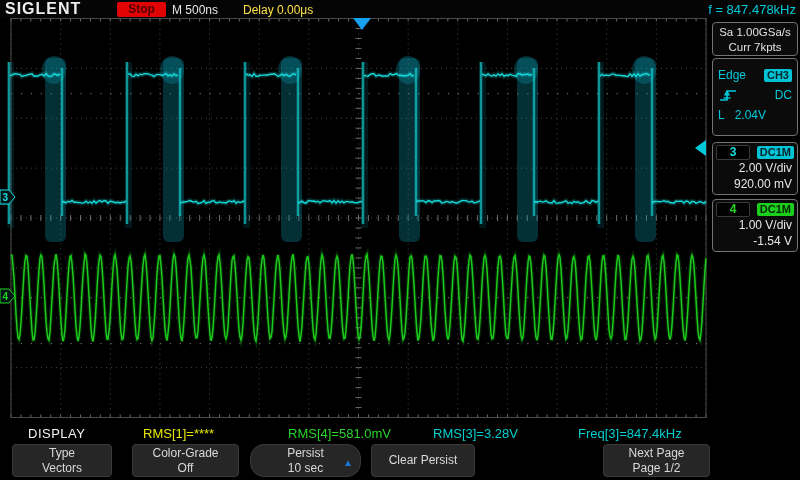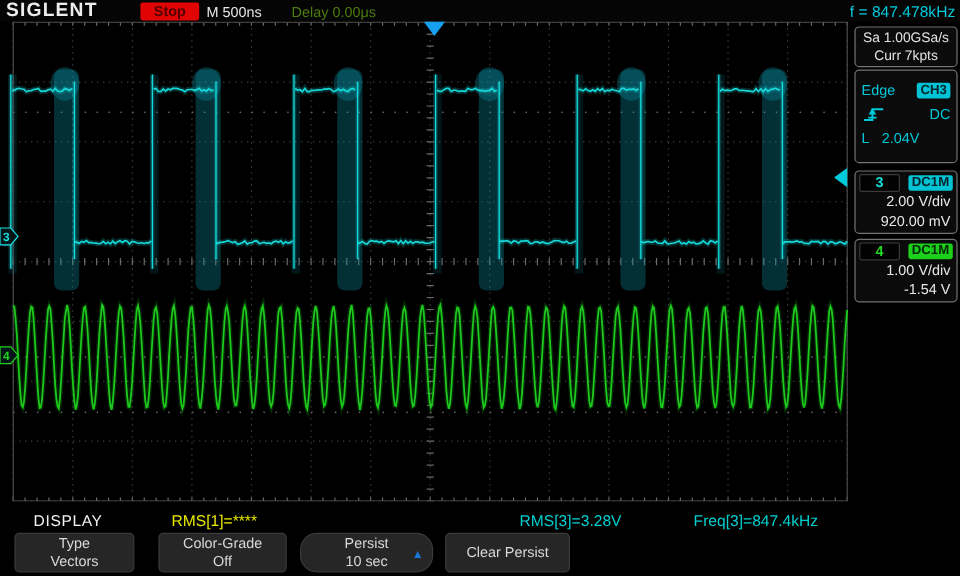--- a/index.html
+++ b/index.html
@@ -4,21 +4,21 @@
 <style>
   html,body{margin:0;padding:0;}
   body{width:800px;height:480px;background:#000;position:relative;overflow:hidden;
        font-family:"Liberation Sans","DejaVu Sans",sans-serif;}
   
   .topbar{position:absolute;left:0;top:0;width:800px;height:18px;background:#050505;}
   .logo{position:absolute;left:5px;top:0px;color:#ececec;font-size:16px;font-weight:bold;letter-spacing:1px;}
   .runstate{position:absolute;left:117px;top:2px;width:49px;height:15px;background:#e00404;color:#520000;
             font-size:12px;font-weight:bold;text-align:center;line-height:15px;border-radius:2px;}
   .tbval{position:absolute;left:172px;top:3px;color:#e6e6e6;font-size:12px;}
-  .delayval{position:absolute;left:243px;top:3px;color:#4d7c0f;font-size:12px;}
+  .delayval{position:absolute;left:243px;top:3px;color:#fde047;font-size:12px;}
   .freqctr{position:absolute;right:4px;top:2px;color:#00c9da;font-size:13px;}
   
   #wave-wrap{position:absolute;left:0;top:18px;width:707px;height:400px;}
   
   .sidebar{position:absolute;left:707px;top:18px;width:93px;height:462px;background:#000;}
   .panel{position:absolute;left:5px;width:86px;box-sizing:border-box;background:#0b0b0b;
          border:1px solid #737373;border-radius:4px;}
   .p-acq{top:4px;height:34px;color:#e2e2e2;font-size:11.5px;text-align:center;padding-top:2px;line-height:15px;}
   .p-trig{top:40px;height:78px;color:#00c9da;font-size:12px;padding:6px 5px;}
   .trow{display:flex;justify-content:space-between;align-items:center;height:20px;}
@@ -689,20 +689,21 @@
       <span class="coup c4">DC1M</span>
     </div>
     <div class="chline">1.00 V/div</div>
     <div class="chline">-1.54 V</div>
   </div>
 </div>
 
 <div class="measrow">
   <span class="m-label">DISPLAY</span>
   <span class="m-0">RMS[1]=****</span>
+  <span class="m-1">RMS[4]=581.0mV</span>
   <span class="m-2">RMS[3]=3.28V</span>
   <span class="m-3">Freq[3]=847.4kHz</span>
 </div>
 
 <div class="menubar">
   <div class="mbtn b0">
     <span>Type</span>
     <span>Vectors</span>
   </div>
   <div class="mbtn b1">
@@ -711,14 +712,18 @@
   </div>
   <div class="mbtn b2">
     <span>Persist</span>
     <span>10 sec</span>
     <span class="up-arrow">▲</span>
   </div>
   <div class="mbtn b3">
     <span>Clear Persist</span>
     <span></span>
   </div>
+  <div class="mbtn b5">
+    <span>Next Page</span>
+    <span>Page 1/2</span>
+  </div>
 
 </div>
 
 </body></html>

